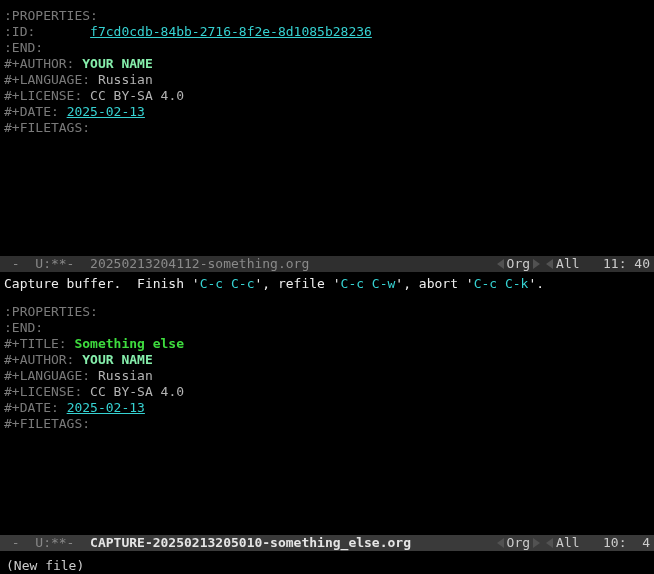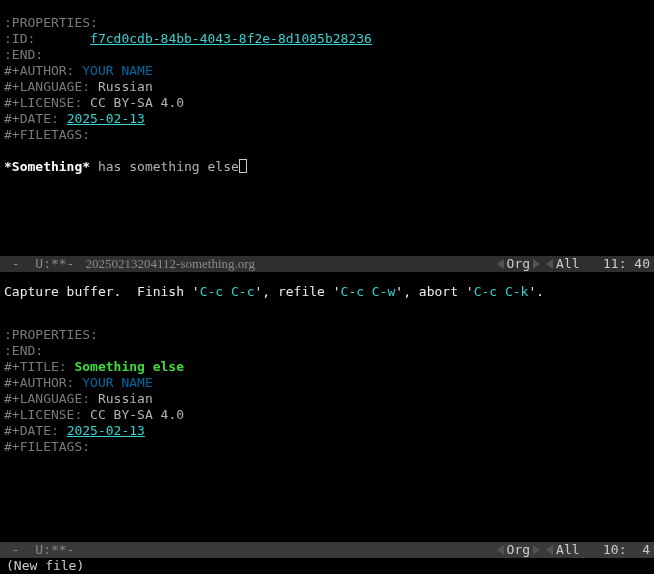--- a/index.html
+++ b/index.html
@@ -7,84 +7,84 @@
     background: #000;
     color: #b3b3b3;
     font-family: "Menlo", "Consolas", "DejaVu Sans Mono", monospace;
     font-size: 13px;
     line-height: 16px;
     width: 654px;
     height: 574px;
     overflow: hidden;
   }
   .window { display: flex; flex-direction: column; height: 100%; }
-  .buffer { flex: 0 0 auto; padding: 15px 4px; border-radius: 10px; }
+  .buffer { flex: 0 0 auto; padding: 8px 4px; border-radius: 10px; }
   .buf1 { height: 256px; }
   .buf2 { flex: 1 1 auto; }
   .line { white-space: pre; }
   .kw { color: #7a7a7a; }
   .link { color: #36d2d2; text-decoration: underline; }
   .title { color: #3edc3e; font-weight: bold; }
   .title2 { color: #3edc3e; font-weight: bold; }
-  .author { color: #0369a1; font-weight: normal; }
+  .author { color: #86efac; font-weight: bold; }
   .bold { color: #fff; font-weight: bold; }
   .cursor {
     display: inline-block;
     width: 8px; height: 14px;
     border: 1px solid #ccc;
     vertical-align: -2px;
   }
   .modeline {
     background: #2f2f2f;
     color: #ccc;
     height: 16px;
     display: flex;
     align-items: center;
     font-size: 13px;
     padding: 0 4px;
     white-space: pre;
   }
   .modeline.active { background: #3a3a3a; }
   .ml-dash { color: #888; }
-  .ml-file { color: #8a8a8a; font-family: Liberation Serif, serif; }
+  .ml-file { color: #8a8a8a; }
   .ml-file.bold { color: #e5e5e5; font-weight: bold; }
   .ml-spacer { flex: 1; }
   .ml-caret {
     display: inline-block;
     width: 0; height: 0;
     border-top: 5px solid transparent;
     border-bottom: 5px solid transparent;
     margin: 0 3px;
   }
   .ml-caret.left { border-right: 7px solid #525252; }
   .ml-caret.right { border-left: 7px solid #525252; }
   .echo {
     padding: 0 6px;
     color: #ccc;
     height: 16px;
+    margin-top: 7px;
   }
   .keybind { color: #36d2d2; }
-  .captureinfo { color: #eee; padding: 12px 4px; }
+  .captureinfo { color: #eee; padding: 4px 4px; }
 </style>
 </head>
 <body>
 
 <div class="window">
 
   <div class="buffer buf1">
     <div class="line"><span class="kw">:PROPERTIES:</span></div>
-    <div class="line"><span class="kw">:ID:</span><span>       </span><span class="link">f7cd0cdb-84bb-4043-8f2e-8d1085b28236</span></div>
+    <div class="line"><span class="kw">:ID:</span><span>       </span><span class="link">f7cd0cdb-84bb-2716-8f2e-8d1085b28236</span></div>
     <div class="line"><span class="kw">:END:</span></div>
     <div class="line"><span class="kw">#+AUTHOR:</span><span> </span><span class="author">YOUR NAME</span></div>
     <div class="line"><span class="kw">#+LANGUAGE:</span><span> </span><span>Russian</span></div>
     <div class="line"><span class="kw">#+LICENSE:</span><span> </span><span>CC BY-SA 4.0</span></div>
     <div class="line"><span class="kw">#+DATE:</span><span> </span><span class="link">2025-02-13</span></div>
     <div class="line"><span class="kw">#+FILETAGS:</span></div>
     <div class="line">&nbsp;</div>
-    <div class="line"><span class="bold">*Something*</span><span> has something else</span><span class="cursor"></span></div>
   </div>
 
   <div class="modeline">
     <span class="ml-dash"> -  U:**- </span>
     <span class="ml-file"> 20250213204112-something.org</span>
     <span class="ml-spacer"></span>
     <span class="ml-caret left"></span>
     <span>Org</span>
     <span class="ml-caret right"></span>
     <span class="ml-caret left"></span>
@@ -101,20 +101,21 @@
     <div class="line"><span class="kw">#+TITLE:</span><span> </span><span class="title2">Something else</span></div>
     <div class="line"><span class="kw">#+AUTHOR:</span><span> </span><span class="author">YOUR NAME</span></div>
     <div class="line"><span class="kw">#+LANGUAGE:</span><span> </span><span>Russian</span></div>
     <div class="line"><span class="kw">#+LICENSE:</span><span> </span><span>CC BY-SA 4.0</span></div>
     <div class="line"><span class="kw">#+DATE:</span><span> </span><span class="link">2025-02-13</span></div>
     <div class="line"><span class="kw">#+FILETAGS:</span></div>
   </div>
 
   <div class="modeline active">
     <span class="ml-dash"> -  U:**- </span>
+    <span class="ml-file bold"> CAPTURE-20250213205010-something_else.org</span>
     <span class="ml-spacer"></span>
     <span class="ml-caret left"></span>
     <span>Org</span>
     <span class="ml-caret right"></span>
     <span class="ml-caret left"></span>
     <span>All</span>
     <span>   </span>
     <span>10:  4</span>
   </div>
 

